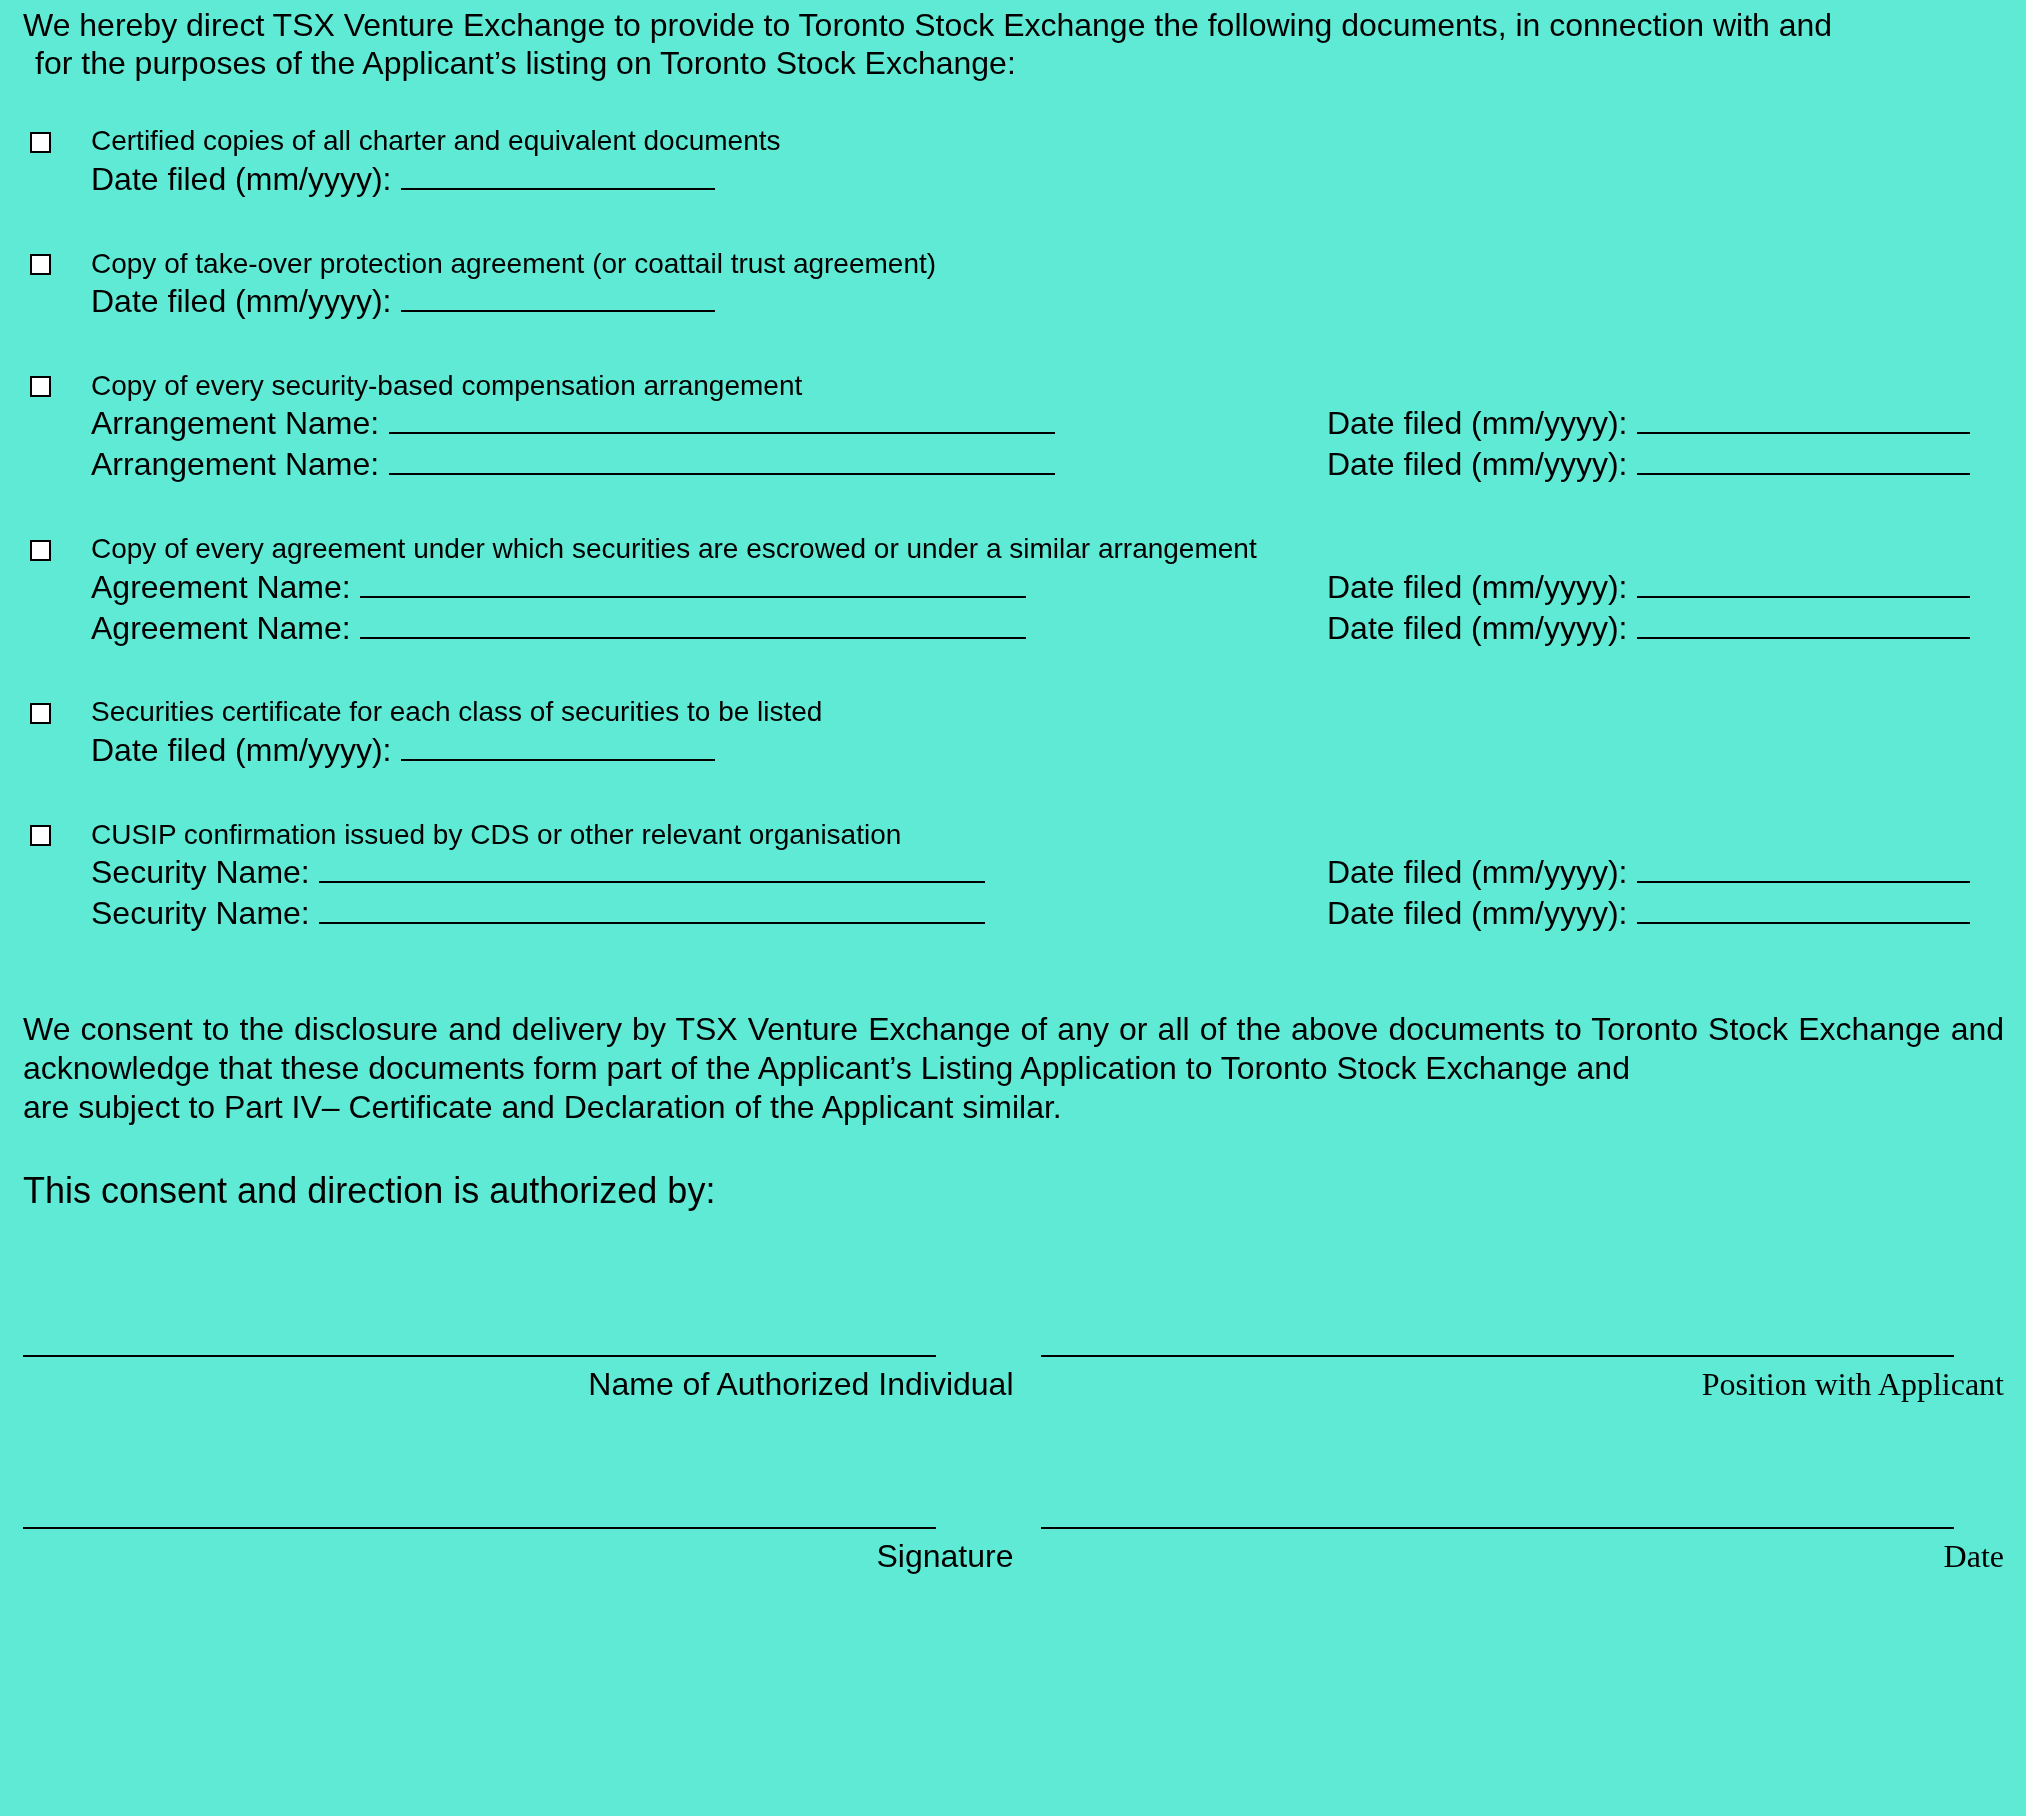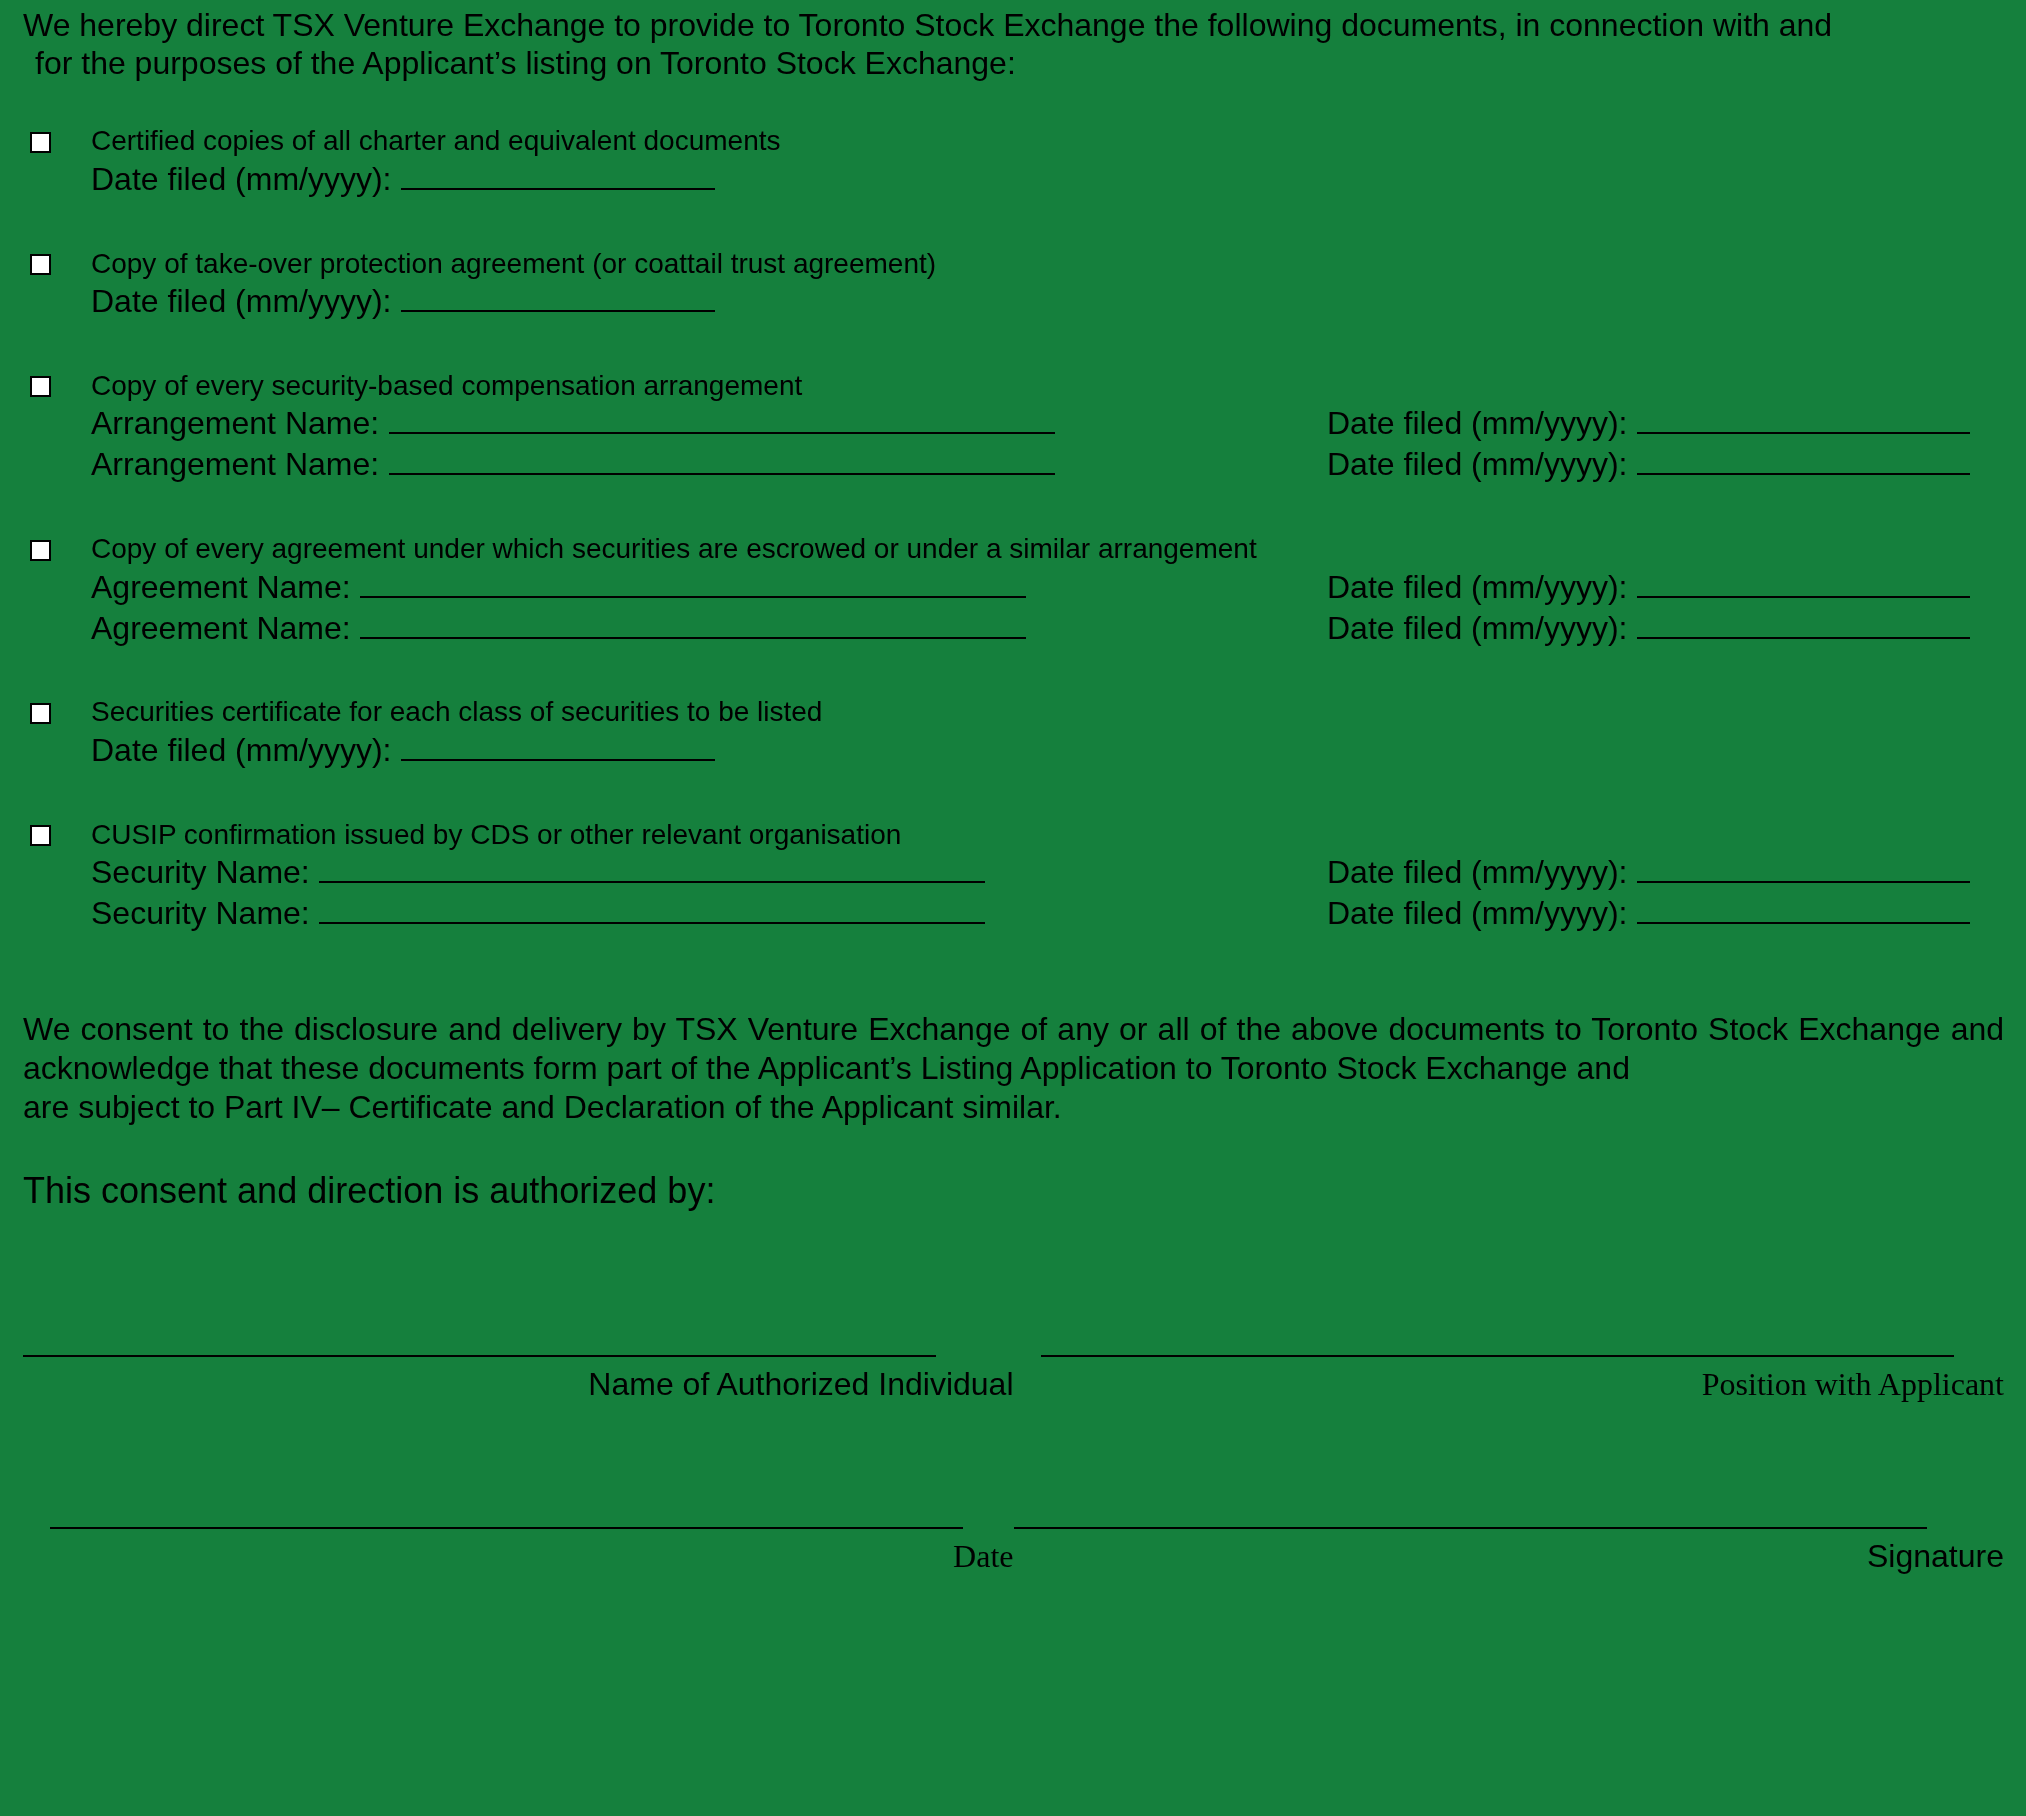--- a/index.html
+++ b/index.html
@@ -9,21 +9,21 @@
   }
   body {
     font-family: "Liberation Sans", sans-serif;
     color: #000000;
   }
   .page {
     width: 2027px;
     min-height: 1817px;
     box-sizing: border-box;
     padding: 5.7px 23px 0 23px;
-    background: #15803d;
+    background: #5eead4;
     position: relative;
   }
   .intro {
     font-size: 32px;
     line-height: 1.20;
     text-align: justify;
     text-justify: inter-word;
     margin: 0 0 11.4px 0;
   }
   .intro .last-line {
@@ -251,24 +251,24 @@
       <div class="sig-rule"></div>
       <div class="sig-label">Name of Authorized Individual</div>
     </div>
     <div class="sig-col right">
       <div class="sig-rule"></div>
       <div class="sig-label">Position with Applicant</div>
     </div>
   </div>
 
   <div class="sig-block second">
+    <div class="sig-col">
+      <div class="sig-rule"></div>
+      <div class="sig-label">Signature</div>
+    </div>
     <div class="sig-col right">
       <div class="sig-rule"></div>
       <div class="sig-label">Date</div>
     </div>
-    <div class="sig-col">
-      <div class="sig-rule"></div>
-      <div class="sig-label">Signature</div>
-    </div>
   </div>
 
 </div>
 
 
 </body></html>

